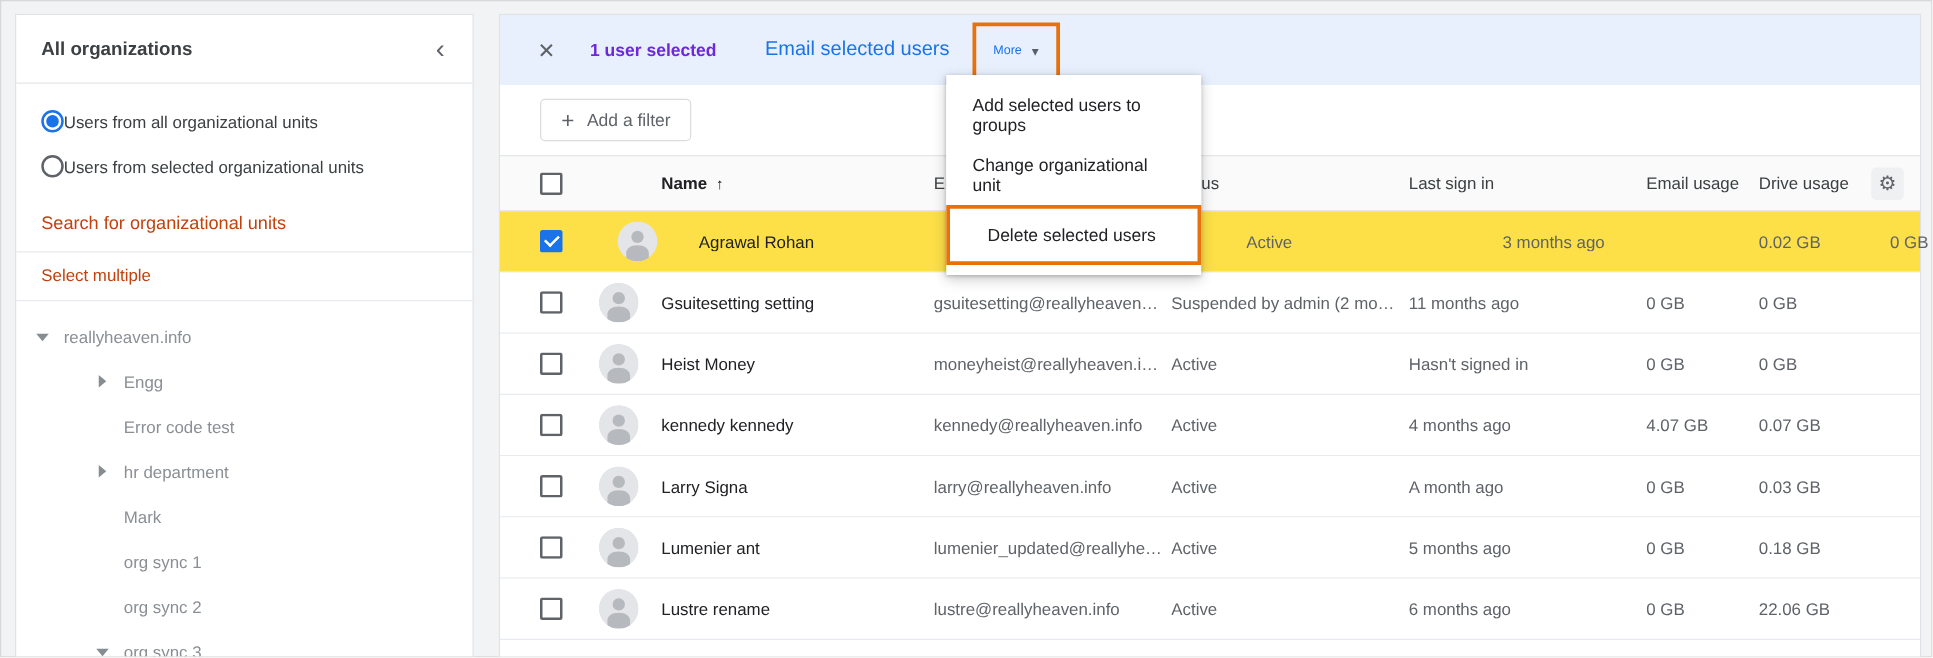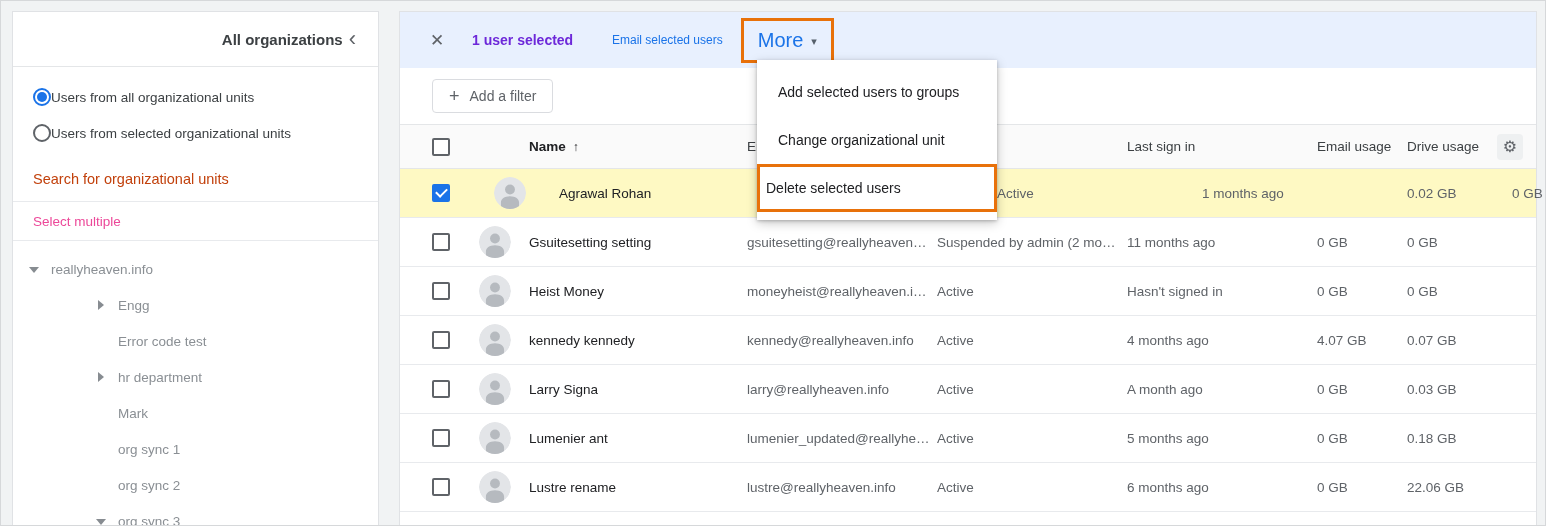--- a/index.html
+++ b/index.html
@@ -14,21 +14,21 @@
     overflow: hidden;
   }
 
   
   .sidebar {
     position: absolute; left: 11px; top: 10px;
     width: 367px; height: 560px;
     background: #fff; border: 1px solid #e0e2e5;
   }
   .sb-header {
-    height: 55px; display: flex; align-items: center; justify-content: flex-end;
+    height: 55px; display: flex; align-items: center; justify-content: space-between;
     padding: 0 16px 0 20px; border-bottom: 1px solid #e4e6e8;
   }
   .sb-title { font-size: 15px; font-weight: 600; color: #3c4043; }
   .sb-collapse { font-size: 22px; color: #5f6368; cursor: pointer; line-height: 1; padding: 0 6px; }
 
   .sb-radios { padding: 12px 20px 14px; }
   .radio-row { height: 36px; display: flex; align-items: center; cursor: pointer; }
   .radio {
     width: 18px; height: 18px; flex: none; border-radius: 50%;
     border: 2px solid #5f6368; position: relative; background: #fff;
@@ -38,26 +38,26 @@
     content: ""; position: absolute; left: 2px; top: 2px;
     width: 10px; height: 10px; border-radius: 50%; background: #1a73e8;
   }
   .radio-label { font-size: 13.5px; color: #3c4043; }
 
   .sb-search {
     padding: 6px 20px 14px; font-size: 14.5px; color: #c2410c;
     border-bottom: 1px solid #e8eaed; cursor: text;
   }
   .sb-selectmult { padding: 10px 20px; border-bottom: 1px solid #e8eaed; }
-  .sb-selectmult span { font-size: 13.5px; color: #ec4899; cursor: pointer; }
+  .sb-selectmult span { font-size: 13.5px; color: #c2410c; cursor: pointer; }
 
   .sb-tree { padding-top: 10px; }
   .tree-item { height: 36px; display: flex; align-items: center; cursor: pointer; }
   .tree-item.lvl0 { padding-left: 16px; text-align: center; }
-  .tree-item.lvl1 { padding-left: 83px; text-align: center; }
+  .tree-item.lvl1 { padding-left: 64px; text-align: center; }
   .tri { width: 10px; height: 10px; margin-right: 12px; position: relative; flex: none; }
   .arrow-down .tri::after {
     content: ""; position: absolute; top: 3px; left: 0;
     border-left: 5px solid transparent; border-right: 5px solid transparent;
     border-top: 6px solid #878c91;
   }
   .arrow-right .tri::after {
     content: ""; position: absolute; top: 0; left: 2px;
     border-top: 5px solid transparent; border-bottom: 5px solid transparent;
     border-left: 6px solid #878c91;
@@ -72,27 +72,27 @@
     background: #fff; border: 1px solid #e0e2e5;
   }
 
   
   .selbar {
     height: 56px; background: #e8f0fe;
     display: flex; align-items: center; padding-left: 30px;
   }
   .close-x { font-size: 17px; color: #5f6368; cursor: pointer; width: 16px; margin-right: 26px; }
   .sel-count { font-size: 14px; font-weight: 700; color: #6d28d9; width: 105px; margin-right: 35px; white-space: nowrap; }
-  .email-link { font-size: 12px; color: #1a73e8; cursor: pointer; margin-right: 18px; white-space: nowrap; }
+  .email-link { font-size: 16px; color: #1a73e8; cursor: pointer; margin-right: 18px; white-space: nowrap; }
   .more-box {
     border: 3px solid #e8710a;
     height: 45px; display: flex; align-items: center; gap: 8px;
     padding: 0 14px; cursor: pointer;
   }
-  .more-label { font-size: 20px; color: #1a73e8; text-align: center; }
+  .more-label { font-size: 10px; color: #1a73e8; text-align: center; }
   .more-caret { font-size: 11px; color: #56606b; margin-top: 2px; }
 
   
   .filter-row { height: 56px; display: flex; align-items: center; padding-left: 32px; }
   .add-filter {
     height: 34px; display: inline-flex; align-items: center; gap: 10px;
     border: 1px solid #dadce0; border-radius: 4px; padding: 0 16px;
     color: #5f6368; font-size: 14px; cursor: pointer; background: #fff;
   }
   .add-filter .plus { font-size: 18px; line-height: 1; }
@@ -112,21 +112,21 @@
   .th-name { color: #202124; font-weight: 700; }
   .sort-arrow { font-size: 12px; color: #202124; margin-left: 7px; font-weight: 400; }
   .gear-cell { display: flex; justify-content: flex-end; padding-right: 14px; }
   .gear {
     width: 26px; height: 26px; border-radius: 4px; background: #eef0f1;
     color: #5f6368; font-size: 16px; display: flex; align-items: center; justify-content: center;
     cursor: pointer;
   }
 
   .trow { height: 49px; border-bottom: 1px solid #e8eaed; background: #fff; }
-  .trow.sel { background: #fef9c3; gap: 15px; }
+  .trow.sel { background: #fde047; gap: 15px; }
   .cell { font-size: 13.5px; white-space: nowrap; overflow: hidden; padding-right: 14px; }
   .cell.name { color: #202124; }
   .cell.dim { color: #5f6368; }
 
   .checkbox {
     width: 18px; height: 18px; display: inline-block; vertical-align: middle;
     border: 2px solid #5f6368; border-radius: 2px; background: #fff; cursor: pointer;
     position: relative;
   }
   .checkbox.checked { background: #1a73e8; border-color: #1a73e8; }
@@ -136,29 +136,29 @@
     border: solid #fff; border-width: 0 2px 2px 0; transform: rotate(45deg);
   }
 
   .avatar {
     width: 32px; height: 32px; border-radius: 50%; overflow: hidden;
     display: inline-block; vertical-align: middle;
   }
 
   
   .menu {
-    position: absolute; left: 357px; top: 48px; width: 240px;
+    position: absolute; left: 357px; top: 48px; width: 204px;
     background: #fff; padding: 8px 0; z-index: 20;
     box-shadow: 0 1px 3px rgba(0,0,0,.22), 0 3px 10px rgba(0,0,0,.22);
   }
   .menu-item {
     height: 48px; display: flex; align-items: center; padding: 0 21px;
     font-size: 14px; color: #202124; cursor: pointer; background: #fff;
   }
-  .menu-item.hl { border: 3px solid #e8710a; padding: 0 6px; }
+  .menu-item.hl { border: 3px solid #e8710a; padding: 0 30px; }
 </style>
 </head>
 <body>
 
 <div class="screen">
 
   <aside class="sidebar">
     <div class="sb-header">
       <span class="sb-title">All organizations</span>
       <span class="sb-collapse">‹</span>
@@ -266,21 +266,21 @@
       <svg viewBox="0 0 24 24" width="32" height="32">
         <circle cx="12" cy="12" r="12" fill="#e3e5e8"></circle>
         <circle cx="12" cy="9.4" r="3.7" fill="#b6babf"></circle>
         <path d="M12 14.4c-4.2 0-6.8 2.1-6.8 4.7V24h13.6v-4.9c0-2.6-2.6-4.7-6.8-4.7z" fill="#b6babf"></path>
       </svg>
     </span>
   </div>
   <div class="cell name">Agrawal Rohan</div>
   <div class="cell dim">rohan@reallyheaven.info</div>
   <div class="cell dim">Active</div>
-  <div class="cell dim">1 months ago</div>
+  <div class="cell dim">3 months ago</div>
   <div class="cell dim">0.02 GB</div>
   <div class="cell dim">0 GB</div>
   <div class="cell"></div>
 </div>
 
 <div class="grid trow">
   <div class="cell"><span class="checkbox"></span></div>
   <div class="cell">
     <span class="avatar">
       <svg viewBox="0 0 24 24" width="32" height="32">

